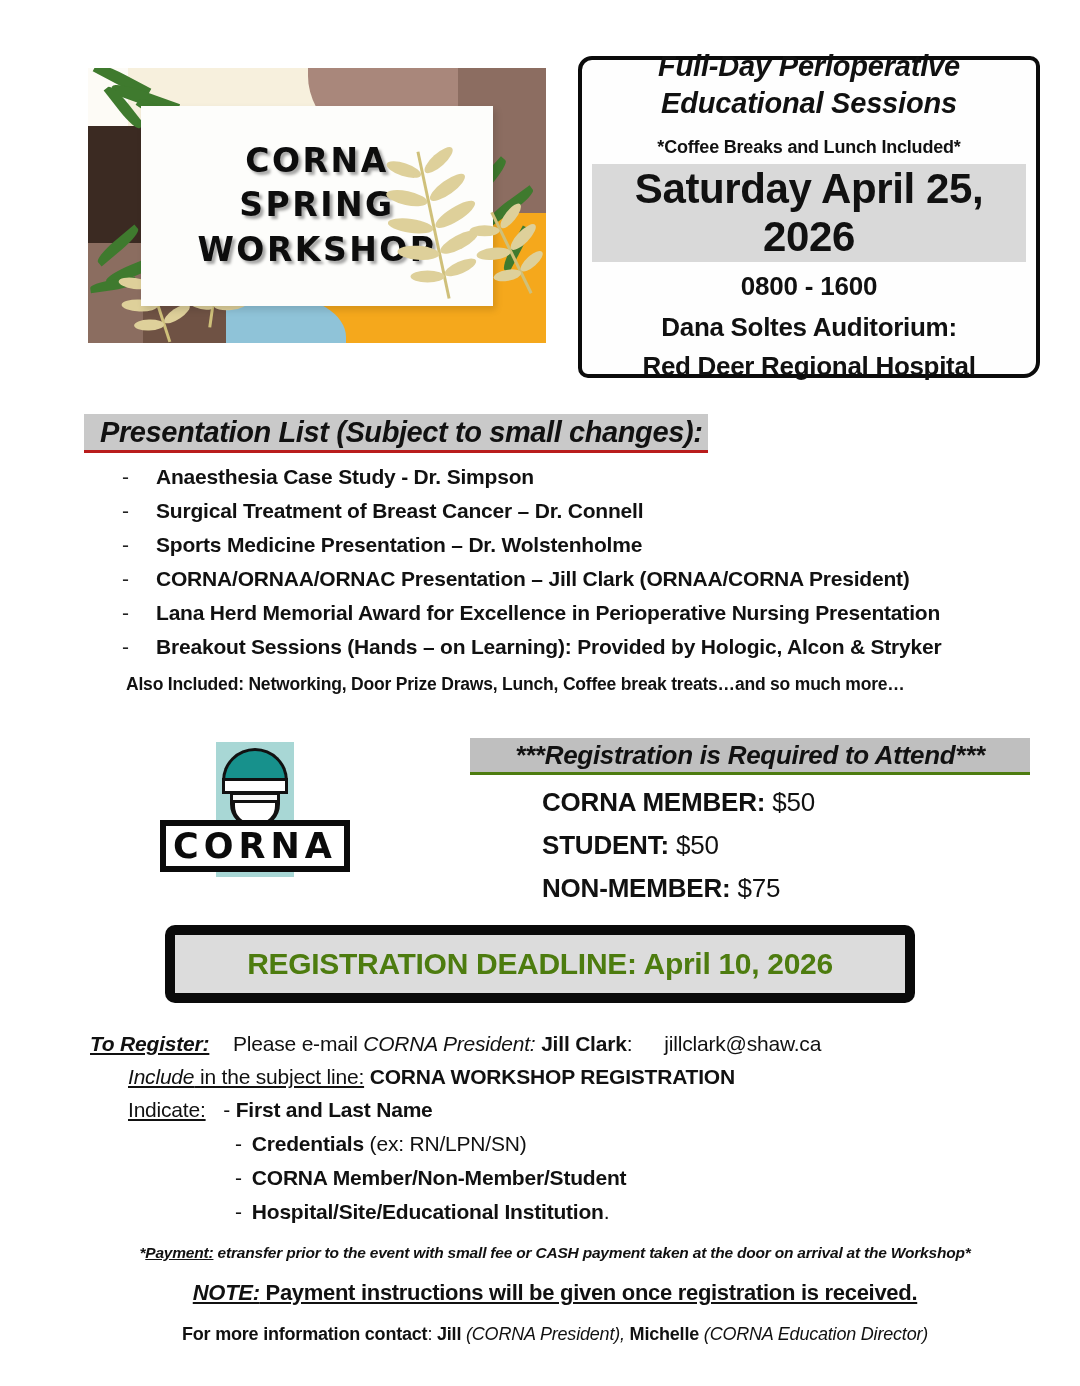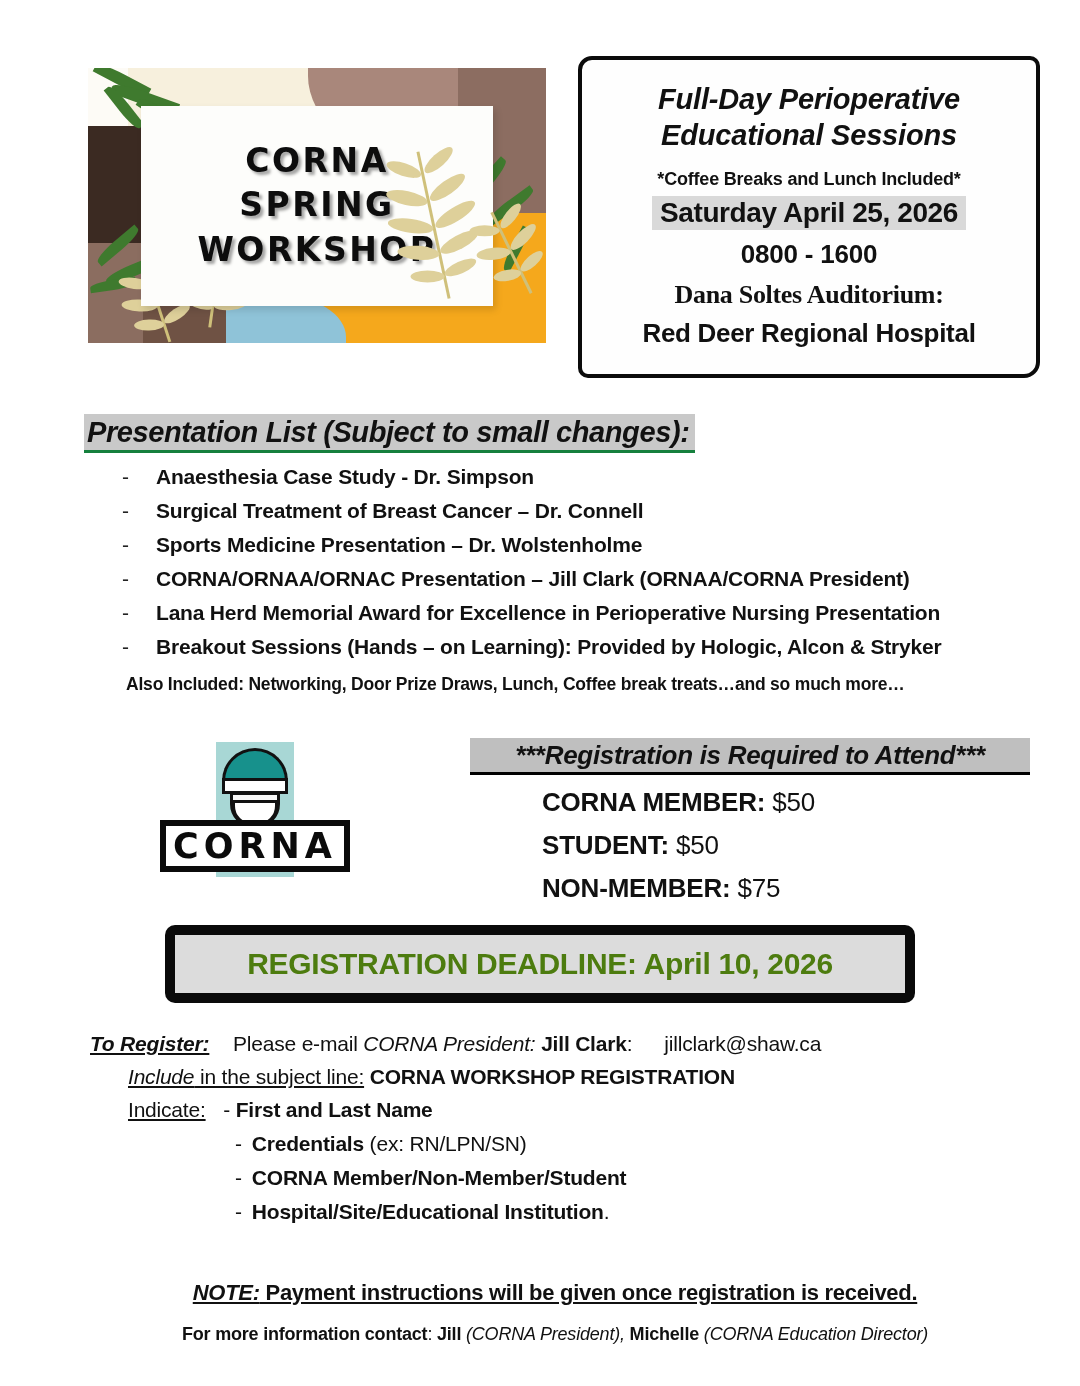--- a/index.html
+++ b/index.html
@@ -166,39 +166,38 @@
     line-height: 1.25;
     letter-spacing: -0.2px;
   }
   .event-sub {
     font-size: 18px;
     font-weight: 600;
     margin-top: 16px;
     letter-spacing: -0.2px;
   }
   .event-date {
-    font-size: 28px;
+    font-size: 42px;
     font-weight: bold;
     background: #d9d9d9;
     padding: 1px 8px;
     margin-top: 6px;
     letter-spacing: -0.4px;
   }
   .event-time {
     font-size: 26px;
     font-weight: bold;
     margin-top: 9px;
     letter-spacing: -0.2px;
   }
   .event-venue {
     font-size: 26px;
     font-weight: bold;
     margin-top: 10px;
     letter-spacing: -0.3px;
-    font-family: Liberation Serif, serif;
   }
   .event-venue2 {
     font-size: 26px;
     font-weight: bold;
     margin-top: 8px;
     letter-spacing: -0.3px;
   }
 
   
   .pres-section {
@@ -206,22 +205,22 @@
     left: 84px;
     top: 414px;
     width: 920px;
   }
   .pres-heading {
     display: inline-block;
     font-size: 29px;
     font-weight: bold;
     font-style: italic;
     background: #c9c9c9;
-    border-bottom: 3px solid #15803d;
-    padding: 2px 6px 1px 3px;
+    border-bottom: 3px solid #b91c1c;
+    padding: 2px 6px 1px 16px;
     letter-spacing: -0.4px;
   }
   .pres-list {
     margin-top: 12px;
     margin-left: 38px;
   }
   .pres-item {
     display: flex;
     align-items: flex-start;
     font-size: 21px;
@@ -328,21 +327,21 @@
     left: 470px;
     top: 738px;
     width: 560px;
   }
   .pricing-heading {
     display: inline-block;
     font-size: 26px;
     font-weight: bold;
     font-style: italic;
     background: #bfbfbf;
-    border-bottom: 3px solid #000000;
+    border-bottom: 3px solid #4d7c0f;
     padding: 2px 4px 1px 4px;
     letter-spacing: -0.3px;
     width: 100%;
     text-align: center;
   }
   .price-row {
     font-size: 26px;
     margin-top: 12px;
     margin-left: 72px;
     letter-spacing: -0.2px;
@@ -646,20 +645,23 @@
       <span class="dash">-</span><b>Credentials</b><span> (ex: RN/LPN/SN)</span>
     </div>
     <div class="reg-subitem">
       <span class="dash">-</span><b>CORNA Member/Non-Member/Student</b><span></span>
     </div>
     <div class="reg-subitem">
       <span class="dash">-</span><b>Hospital/Site/Educational Institution</b><span>.</span>
     </div>
   </div>
 
+  <div class="payment-note">
+    <span>*</span><u>Payment:</u><span> etransfer prior to the event with small fee or CASH payment taken at the door on arrival at the Workshop*</span>
+  </div>
 
   <div class="note-line">
     <i>NOTE:</i><span> Payment instructions will be given once registration is received.</span>
   </div>
 
   <div class="contact-line">
     <span>For more information contact</span><span class="reg">: </span><b>Jill</b><i class="reg"> (CORNA President), </i><b>Michelle</b><i class="reg"> (CORNA Education Director)</i>
   </div>
 </div>
 

